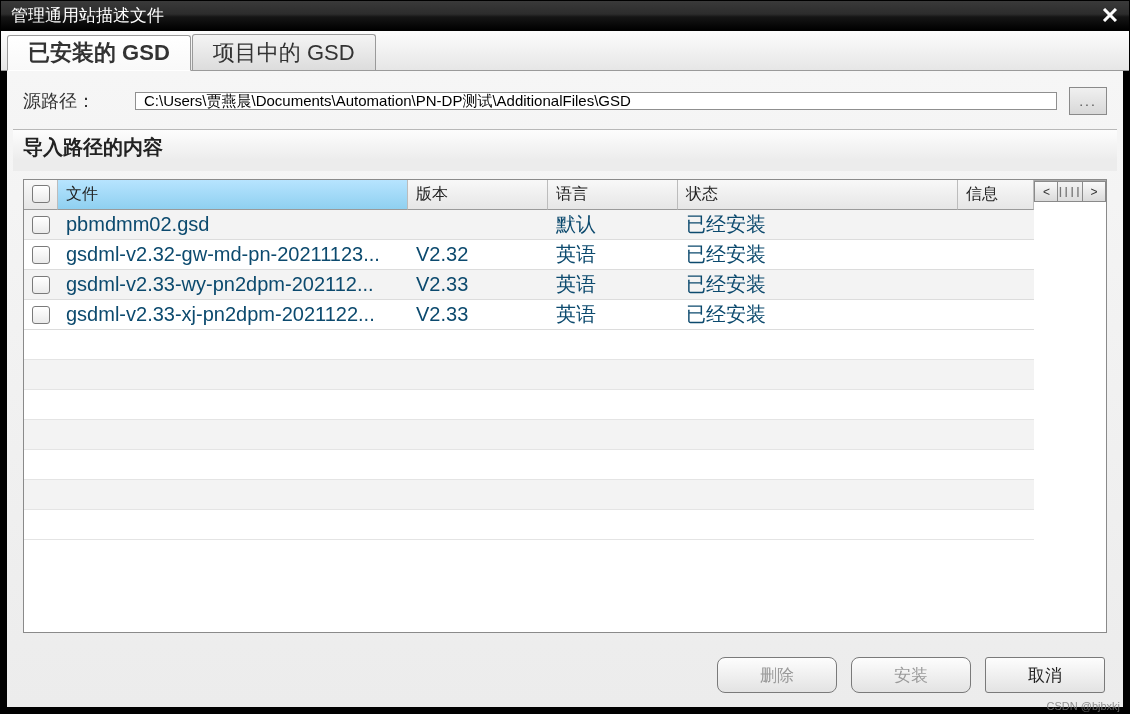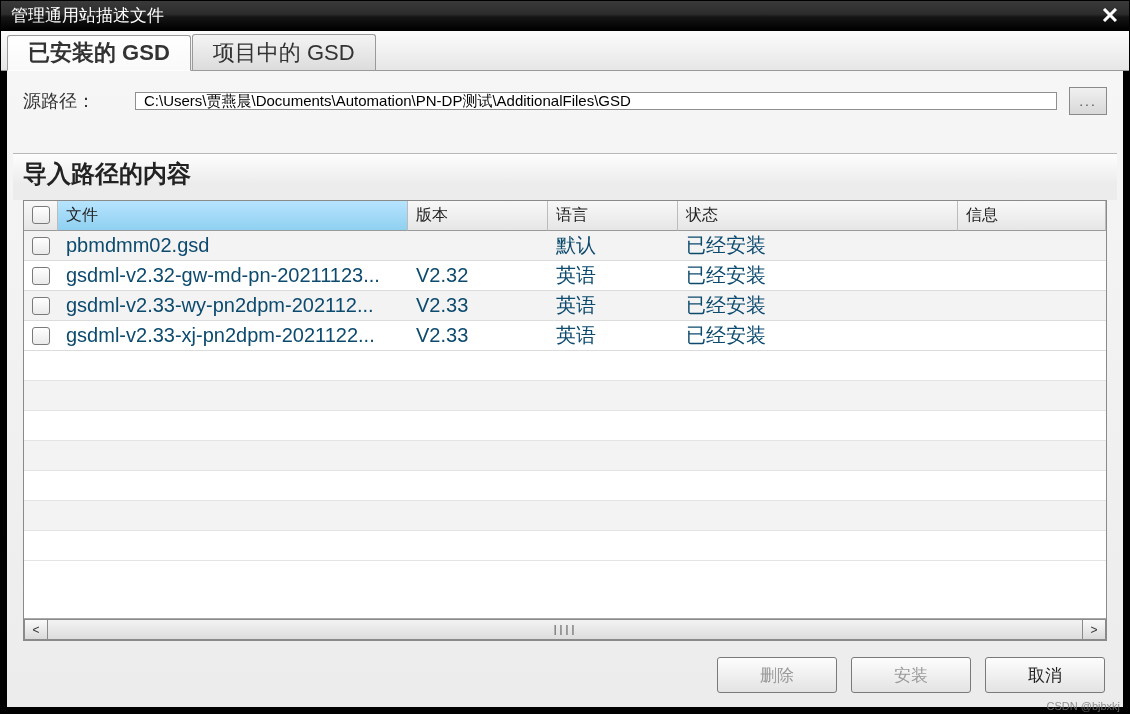--- a/index.html
+++ b/index.html
@@ -94,34 +94,33 @@
 .browse-btn {
   width: 38px; height: 28px;
   border: 1px solid #8a8a8a;
   background: linear-gradient(to bottom,#f0f0f0,#d8d8d8);
   display: flex; align-items: center; justify-content: center;
   font-size: 14px; letter-spacing: 2px;
   cursor: pointer;
   color: #555;
 }
 .section-header {
-  font-size: 24px;
+  font-size: 20px;
   font-weight: bold;
   padding: 4px 10px 10px 10px;
   color: #222;
   border-top: 1px solid #b8b8b8;
   background: linear-gradient(to bottom,#fdfdfd 0,#ececec 30px);
-  margin-top: 24px;
 }
 .table-wrap {
-  margin: 0 10px;
+  margin: 8px 10px;
   border: 1px solid #8a8a8a;
   background: #fff;
   flex: 1;
-  display: flex; flex-direction: column;
+  display: flex; flex-direction: row;
   overflow: hidden;
   justify-content: flex-end;
 }
 .grid {
   flex: 1;
   overflow: hidden;
 }
 .grid-row {
   display: flex;
   height: 30px;
@@ -195,21 +194,21 @@
   min-width: 120px;
   height: 36px;
   border: 1px solid #7a7a7a;
   border-radius: 3px;
   background: linear-gradient(to bottom,#fdfdfd,#e3e3e3);
   font-size: 17px;
   display:flex; align-items:center; justify-content:center;
   cursor:pointer;
   color: #222;
 }
-.btn.disabled { color: #9a9a9a; cursor: default; }
+.btn.disabled { color: #9a9a9a; cursor: default; border-radius: 8px; }
 .watermark {
   position: absolute;
   right: 10px; bottom: 2px;
   font-size: 11px; color: rgba(120,120,120,.8);
 }
 </style>
 </head>
 <body>
 
 <div class="window">

